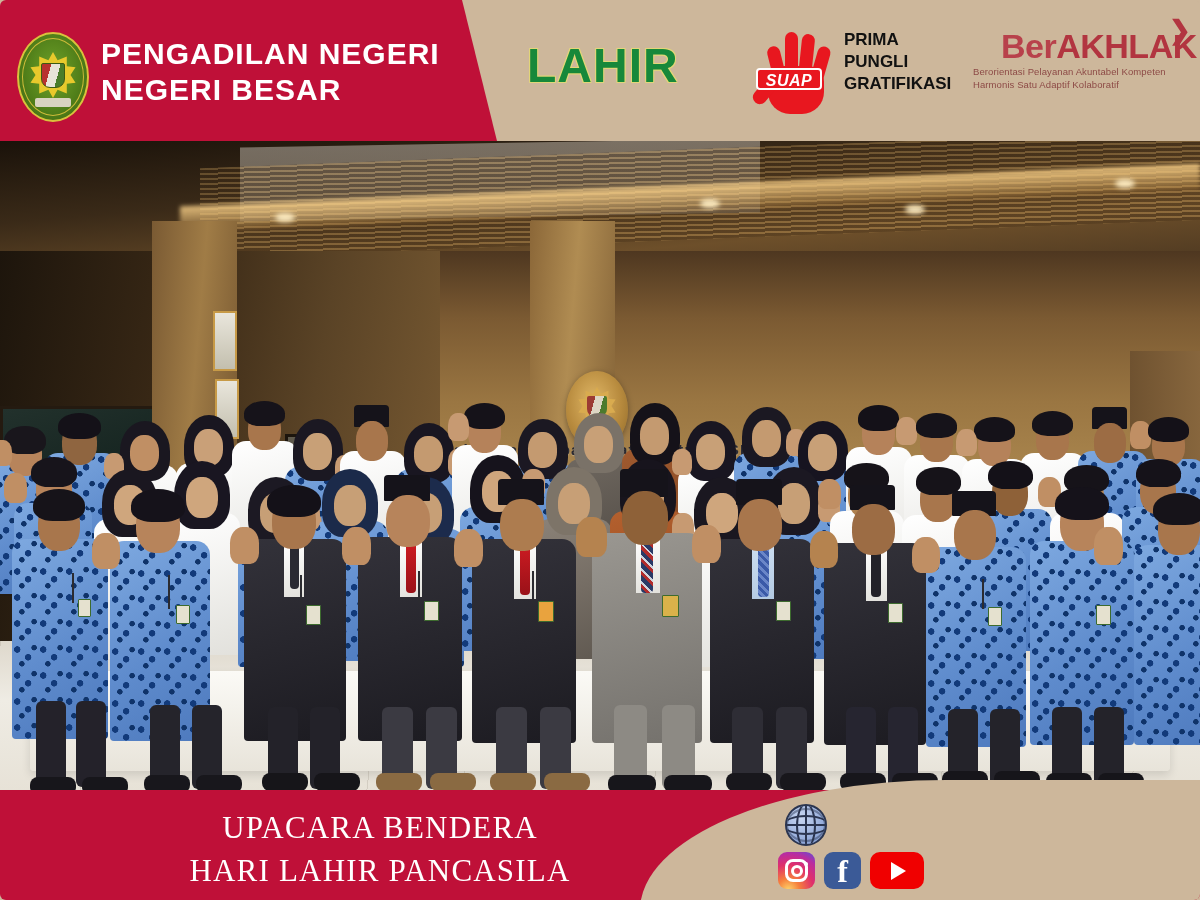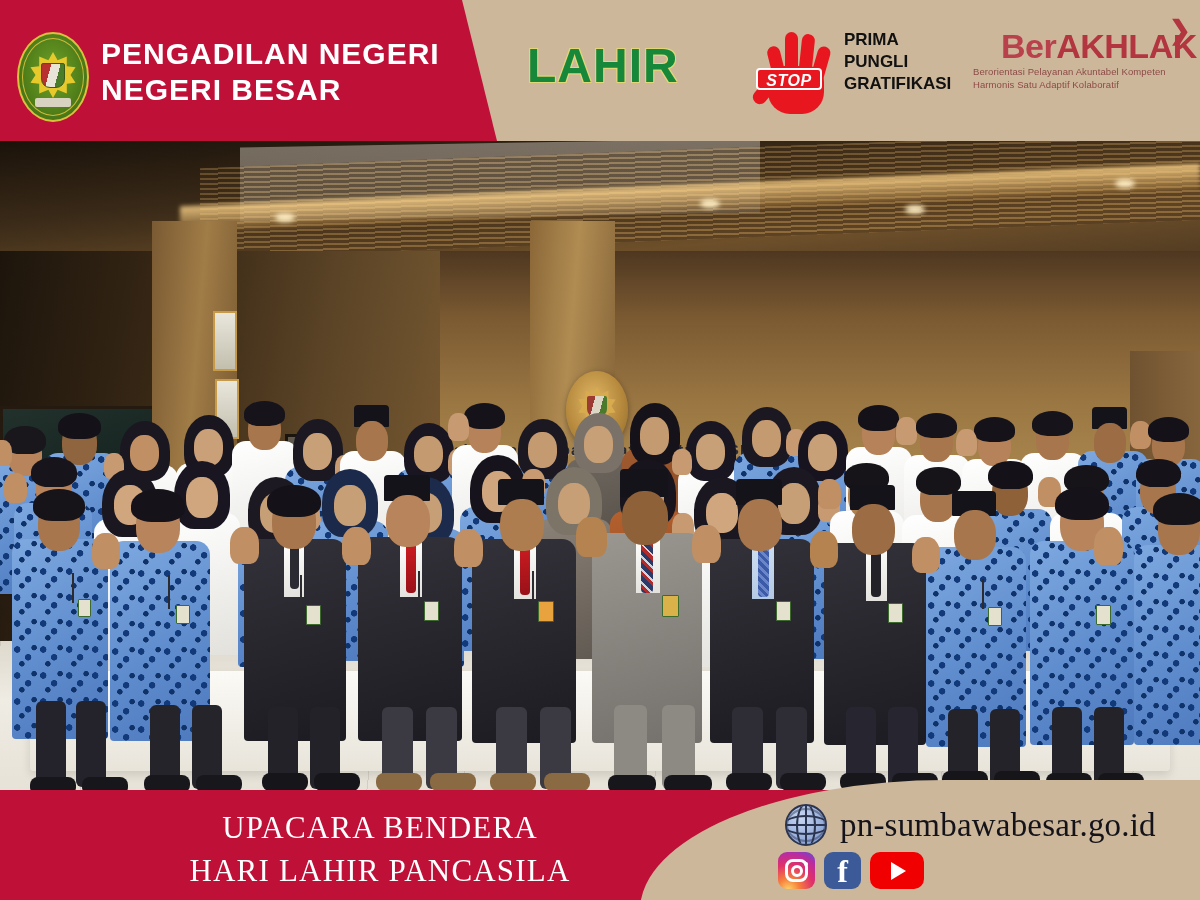--- a/index.html
+++ b/index.html
@@ -3,21 +3,21 @@
 <meta charset="utf-8">
 <title>PN Sumbawa Besar - Upacara Bendera</title>
 <style>
   * { margin:0; padding:0; box-sizing:border-box; }
   html,body { width:1200px; height:900px; overflow:hidden; }
   body {
     font-family:"Liberation Sans", sans-serif;
     background:#cdb79b;
     position:relative;
   }
-  .canvas { position:relative; width:1200px; height:900px; overflow:hidden; background:#cdb79b; }
+  .canvas { position:relative; width:1200px; height:900px; overflow:hidden; background:#cdb79b;border-radius:6px; }
 
   
   .header { position:absolute; left:0; top:0; width:1200px; height:141px; background:#cdb79b; overflow:hidden; z-index:20; }
   .header-red {
     position:absolute; left:0; top:0; width:520px; height:141px;
     background:#bf1038;
     clip-path: polygon(0 0, 462px 0, 497px 141px, 0 141px);
   }
   .crest { position:absolute; left:17px; top:32px; width:72px; height:90px; }
   .crest-oval {
@@ -309,21 +309,21 @@
     <div class="prima">LAHIR</div>
 
     <div class="pungli">
       <div class="hand">
         <div class="palm"></div>
         <div class="fing f1"></div>
         <div class="fing f2"></div>
         <div class="fing f3"></div>
         <div class="fing f4"></div>
         <div class="thumb"></div>
-        <div class="stop-badge">STOP</div>
+        <div class="stop-badge">SUAP</div>
       </div>
       <div class="pungli-text">
         <div>PRIMA</div>
         <div>PUNGLI</div>
         <div>GRATIFIKASI</div>
       </div>
     </div>
 
     <div class="akhlak">
       <div class="akhlak-main"><span class="ber">Ber</span><span>AKHLAK</span><span class="chev">❯</span></div>
@@ -775,21 +775,20 @@
       <div>UPACARA BENDERA</div>
       <div>HARI LAHIR PANCASILA</div>
     </div>
 
     <div class="site-row">
       <div class="globe">
         <div class="m1"></div>
           <div class="m2"></div>
           <div class="m3"></div>
       </div>
-      <div class="site-text">pn-sumbawabesar.go.id</div>
     </div>
 
     <div class="social-row">
       <div class="ico ig">
         <div class="sq"></div>
           <div class="ci"></div>
           <div class="dt"></div>
       </div>
       <div class="ico fb">
         <div class="f">f</div>

